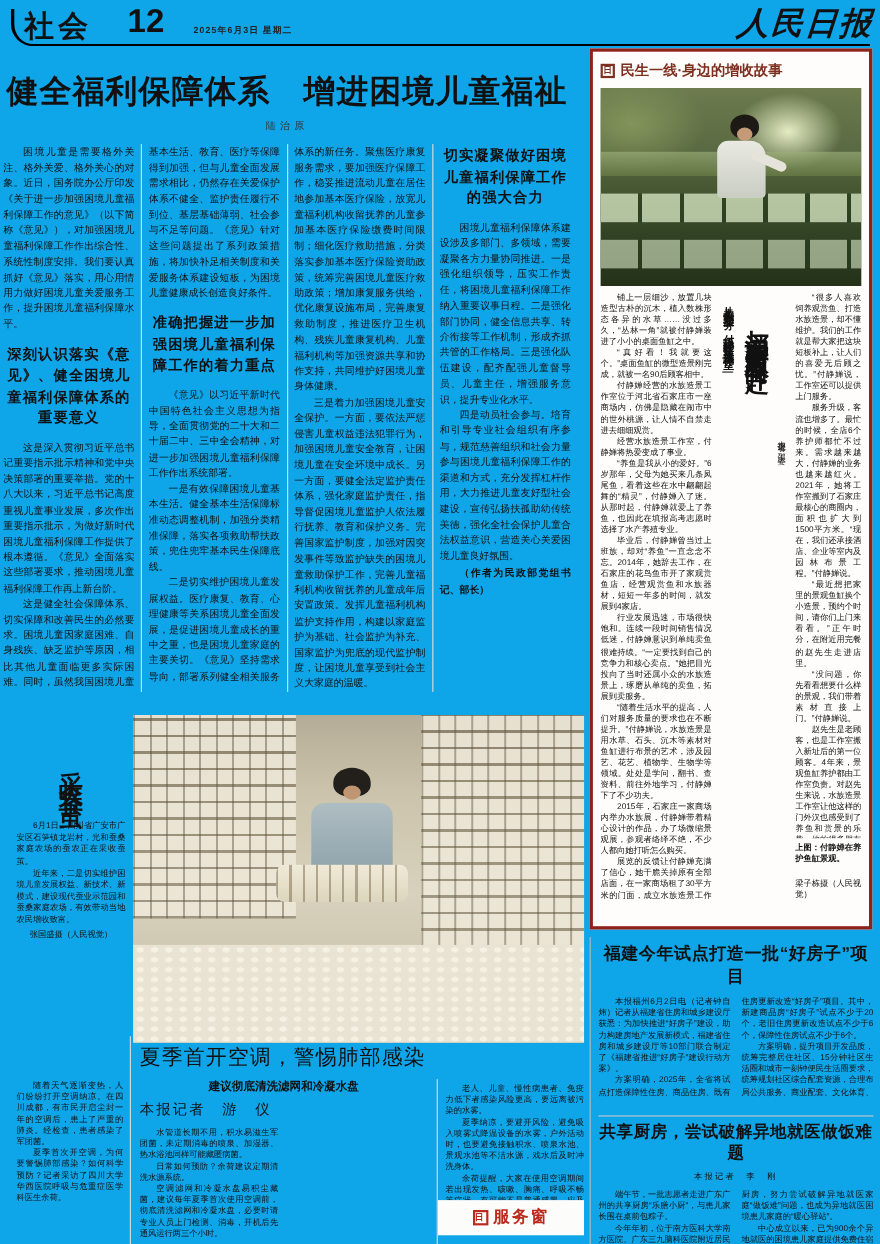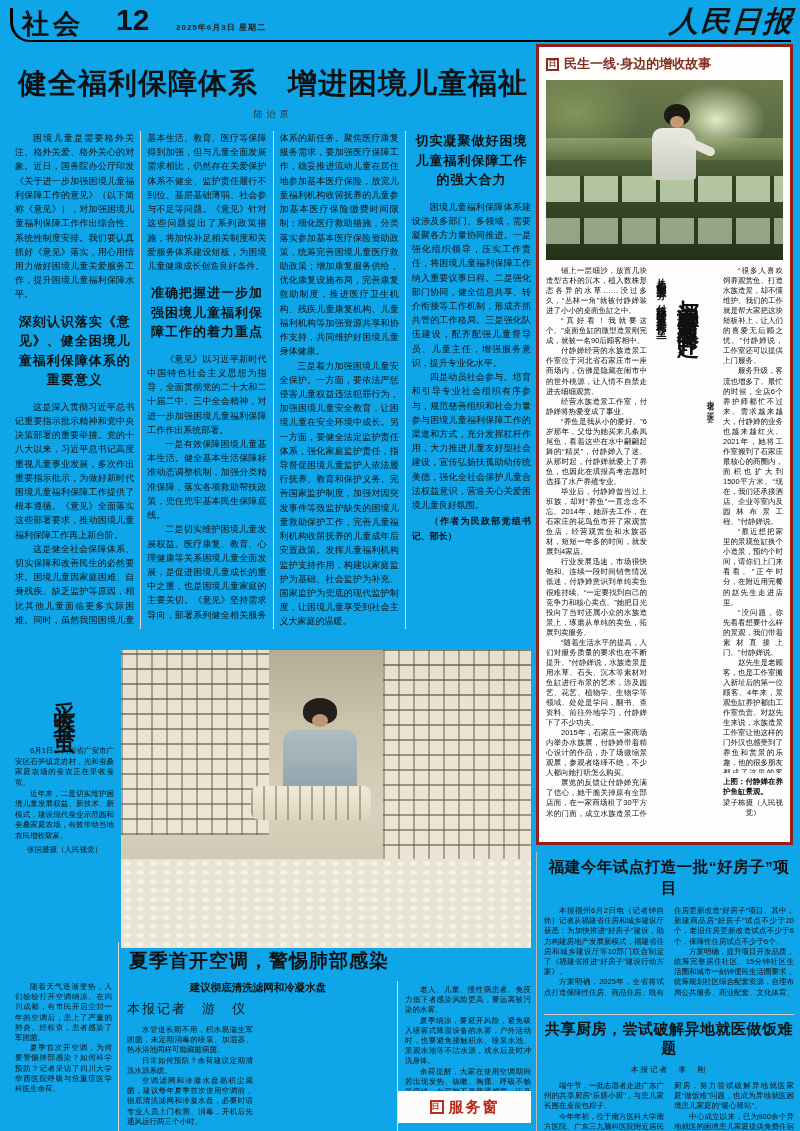--- a/index.html
+++ b/index.html
@@ -10,21 +10,21 @@
   .page-header{position:absolute;left:0;top:0;width:800px;height:46px;}
   .header-bracket{position:absolute;left:10px;top:8px;width:778px;height:32px;
     border-left:3px solid #000;border-bottom:2.5px solid #000;border-bottom-left-radius:20px;}
   .section-name{position:absolute;left:22px;top:6px;font-size:27px;font-weight:900;letter-spacing:4px;}
   .page-num{position:absolute;left:116px;top:3px;font-size:30px;font-weight:700;}
   .page-date{position:absolute;left:176px;top:22px;font-size:8px;font-weight:700;color:#222;letter-spacing:1px;}
   .masthead{position:absolute;right:6px;top:2px;font-family:"DejaVu Serif","Liberation Serif",serif;
     font-size:29px;font-weight:900;font-style:italic;letter-spacing:2px;transform:skewX(-4deg);}
 
   
-  .main-article{position:absolute;left:15px;top:56px;width:516px;height:592px;}
+  .main-article{position:absolute;left:3px;top:56px;width:516px;height:592px;}
   .main-headline{font-size:29px;font-weight:900;text-align:center;letter-spacing:1px;margin:8px 0 4px;}
   .main-byline{font-size:9px;text-align:center;color:#333;margin:4px 0 10px;letter-spacing:4px;}
   .main-cols{height:498px;column-count:4;column-gap:13px;column-rule:1px solid #e0e0dc;column-fill:auto;
     font-size:9px;line-height:1.58;text-align:justify;overflow:hidden;}
   .main-cols .para{margin:0;text-indent:2em;}
   .main-cols .subhead{font-size:13px;font-weight:800;text-align:center;line-height:1.5;
     margin:10px 3px;letter-spacing:1px;}
   .main-cols .sig-para{margin:2px 0 0;text-indent:2em;font-weight:700;}
 
   
@@ -51,21 +51,21 @@
   .fb-kicker{writing-mode:vertical-rl;text-orientation:upright;font-size:10px;font-weight:700;
     letter-spacing:2px;height:470px;margin:4px 5px 0 7px;flex:none;}
   .fb-title{writing-mode:vertical-rl;text-orientation:upright;font-size:22px;font-weight:900;
     letter-spacing:4px;height:330px;margin-top:16px;flex:none;}
   .fb-byline{writing-mode:vertical-rl;text-orientation:upright;font-size:7.5px;color:#222;
     height:170px;margin:128px 3px 0 2px;letter-spacing:1px;flex:none;}
   .fb-right{flex:1;display:flex;flex-direction:column;font-size:7.5px;line-height:1.34;
     text-align:justify;margin-left:5px;min-width:0;}
   .fb-right-paras{flex:1;overflow:hidden;}
   .fb-caption{margin-top:4px;font-weight:700;}
-  .fb-credit{text-align:center;font-weight:400;margin-top:1px;}
+  .fb-credit{text-align:left;font-weight:400;margin-top:12px;}
 
   
   .cocoon-block{position:absolute;left:15px;top:650px;width:516px;height:298px;display:flex;}
   .cocoon-left{width:106px;flex:none;padding-right:7px;box-sizing:border-box;display:flex;flex-direction:column;}
   .cocoon-title{writing-mode:vertical-rl;text-orientation:upright;font-size:22px;font-weight:900;
     letter-spacing:10px;margin:34px auto 22px;}
   .cocoon-caption{font-size:7.5px;line-height:1.42;text-align:justify;}
   .cocoon-caption .para{margin:0;text-indent:2em;}
   .cocoon-credit{font-size:7.5px;margin-top:3px;text-align:center;}
   .cocoon-photo{position:relative;flex:1;overflow:hidden;background:
@@ -83,21 +83,21 @@
   .cp-tray{width:120px;height:34px;border-radius:8px;background:
     repeating-linear-gradient(90deg, rgba(120,105,75,.5) 0 2px, rgba(0,0,0,0) 2px 12px),
     linear-gradient(180deg,#efead8,#ddd5bd);}
 
   
   .aircon-article{position:absolute;left:15px;top:942px;width:516px;height:189px;display:flex;}
   .ac-col1{width:104px;flex:none;padding:40px 6px 0 0;box-sizing:border-box;border-right:1px solid #ddd;
     font-size:7.5px;line-height:1.36;text-align:justify;overflow:hidden;}
   .ac-col1 .para,.ac-body .para,.ac-right .para{margin:0;text-indent:2em;}
   .ac-main{width:278px;flex:none;padding:0 8px;box-sizing:border-box;}
-  .ac-headline{font-size:19px;font-weight:700;text-align:right;letter-spacing:1px;margin:6px 0 7px;}
+  .ac-headline{font-size:19px;font-weight:400;text-align:left;letter-spacing:1px;margin:6px 0 7px;}
   .ac-sub{font-size:10.5px;font-weight:700;text-align:center;margin-bottom:5px;}
   .ac-byline{font-size:13px;margin-bottom:7px;letter-spacing:2px;}
   .ac-body{column-count:2;column-gap:10px;column-rule:1px solid #e0e0dc;column-fill:auto;
     font-size:7.5px;line-height:1.36;text-align:justify;height:106px;overflow:hidden;}
   .ac-right{flex:1;border-left:1px solid #ddd;padding:4px 0 0 7px;font-size:7.5px;line-height:1.36;
     text-align:justify;position:relative;overflow:hidden;min-width:0;margin-top:39px;}
   .service-label{position:absolute;left:0;right:0;bottom:8px;display:flex;justify-content:center;
     align-items:center;gap:5px;background:#fcfcfa;padding:6px 0;color:#bb2a1c;font-weight:900;font-size:15px;letter-spacing:2px;}
   .service-label .logo-box{border-color:#bb2a1c;color:#bb2a1c;width:14px;height:14px;}
 

